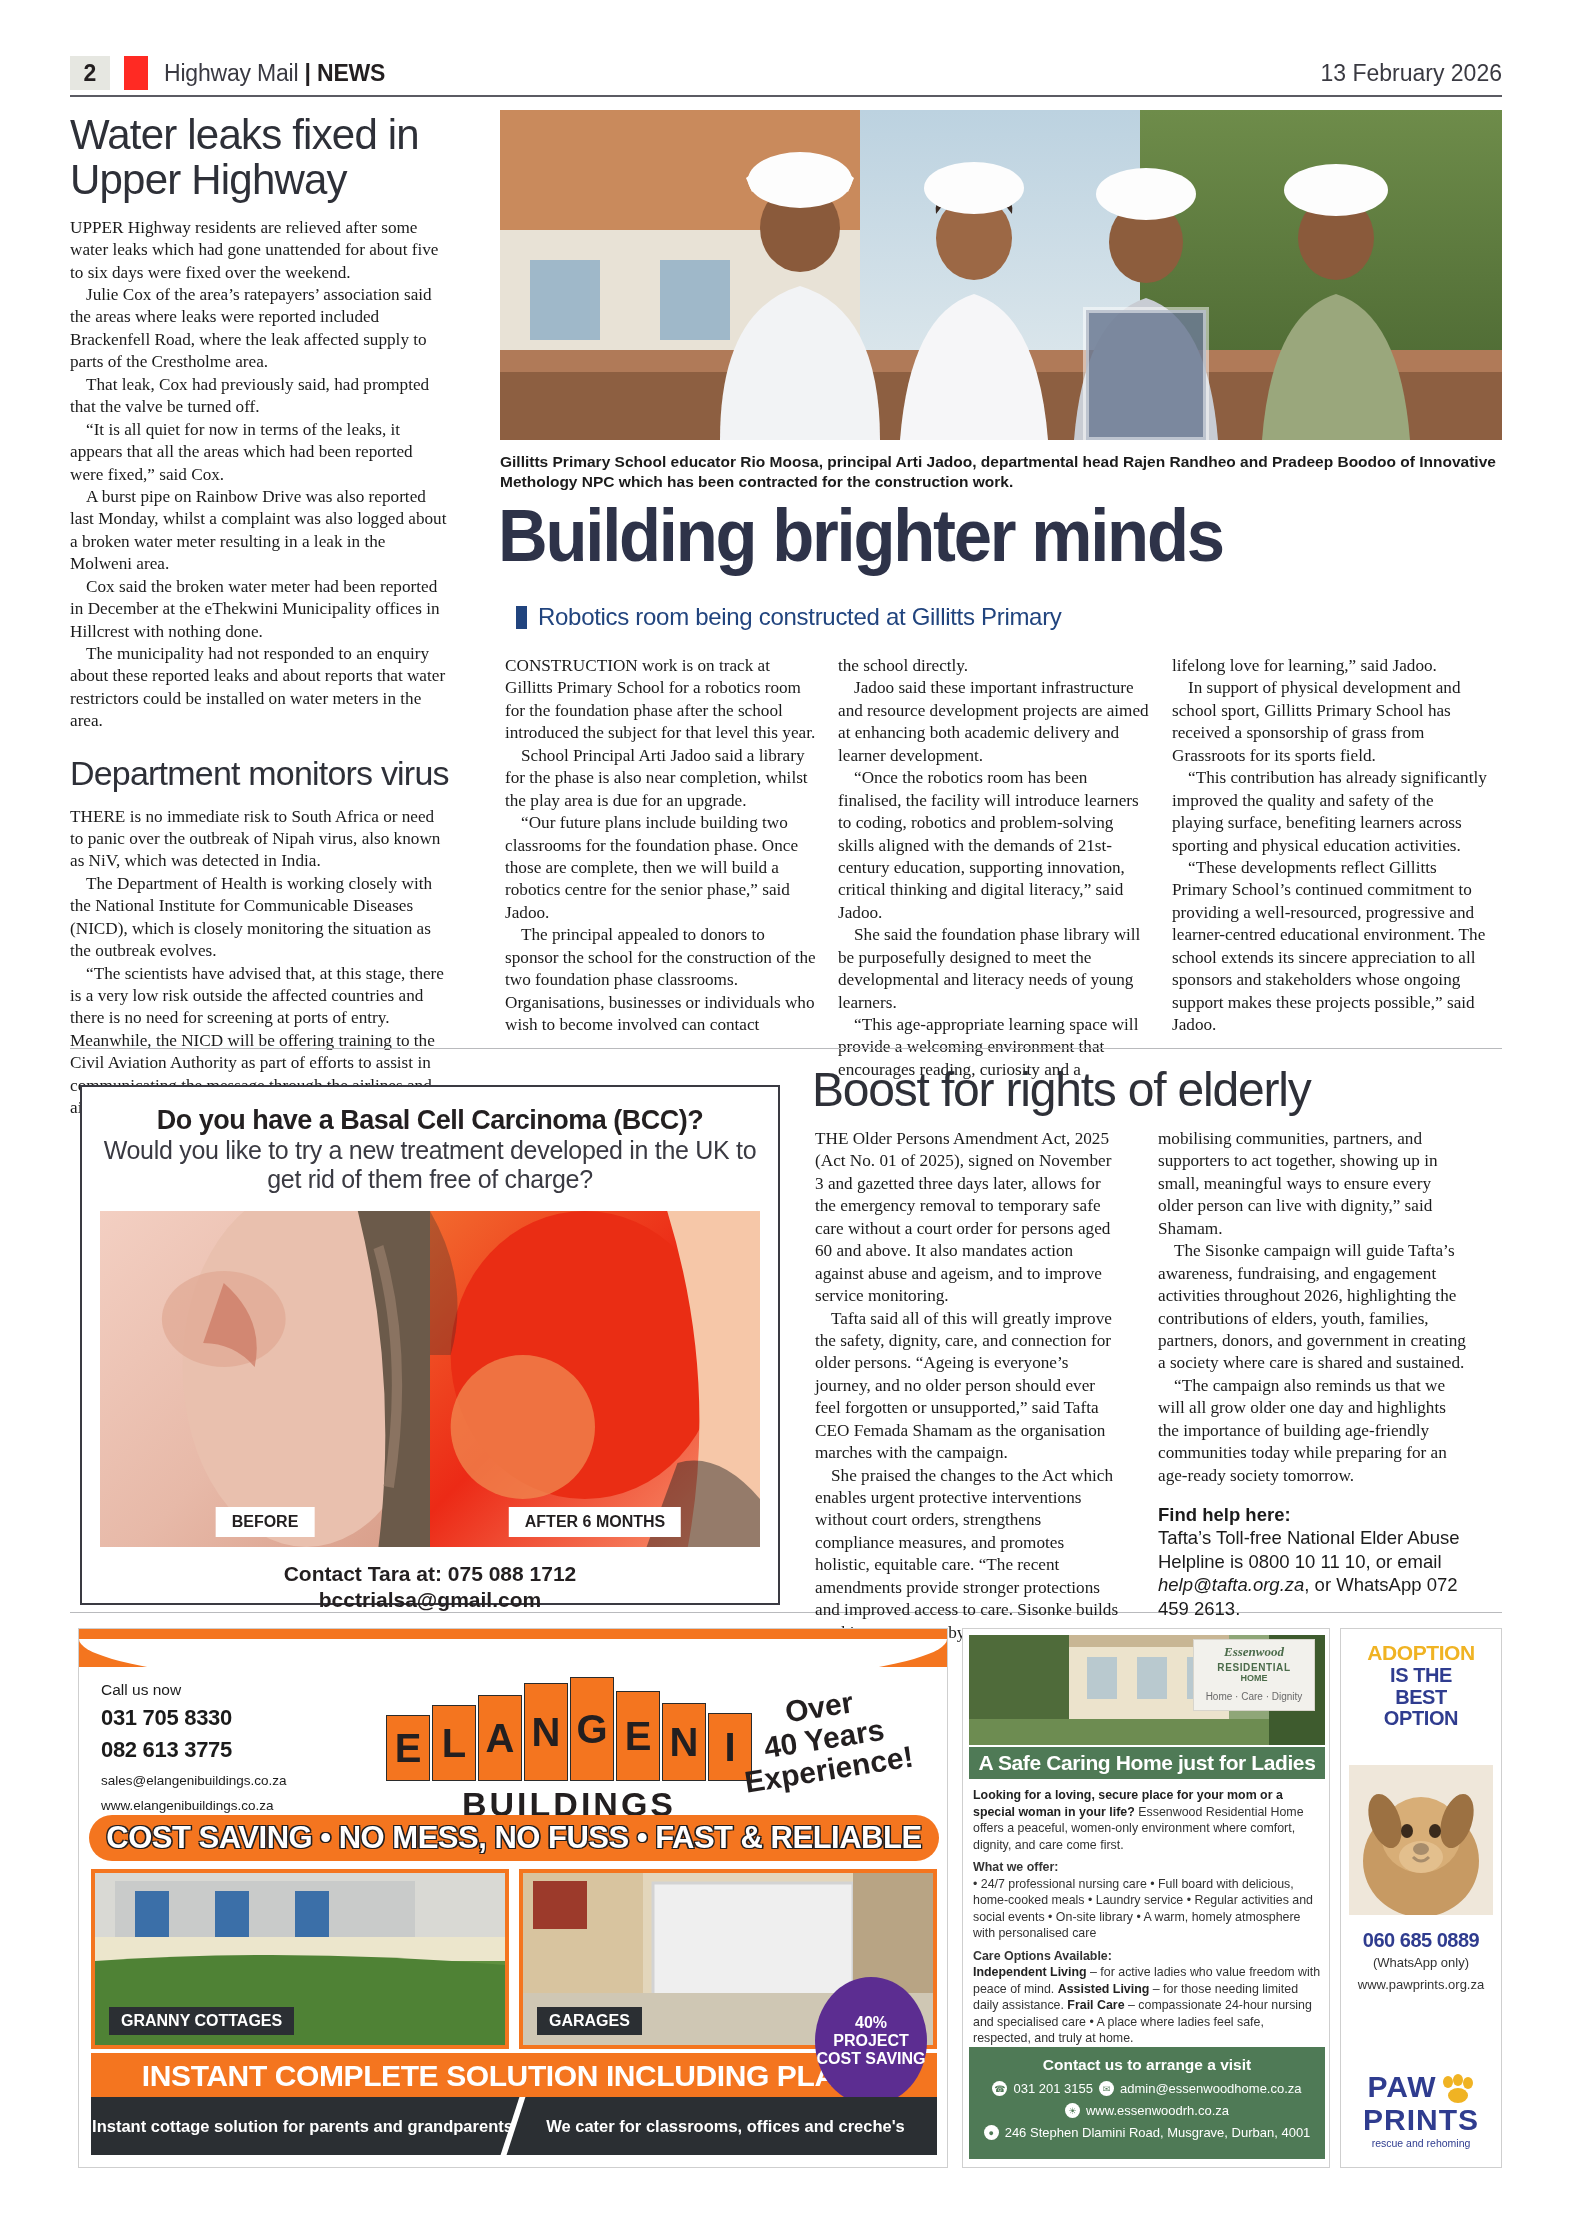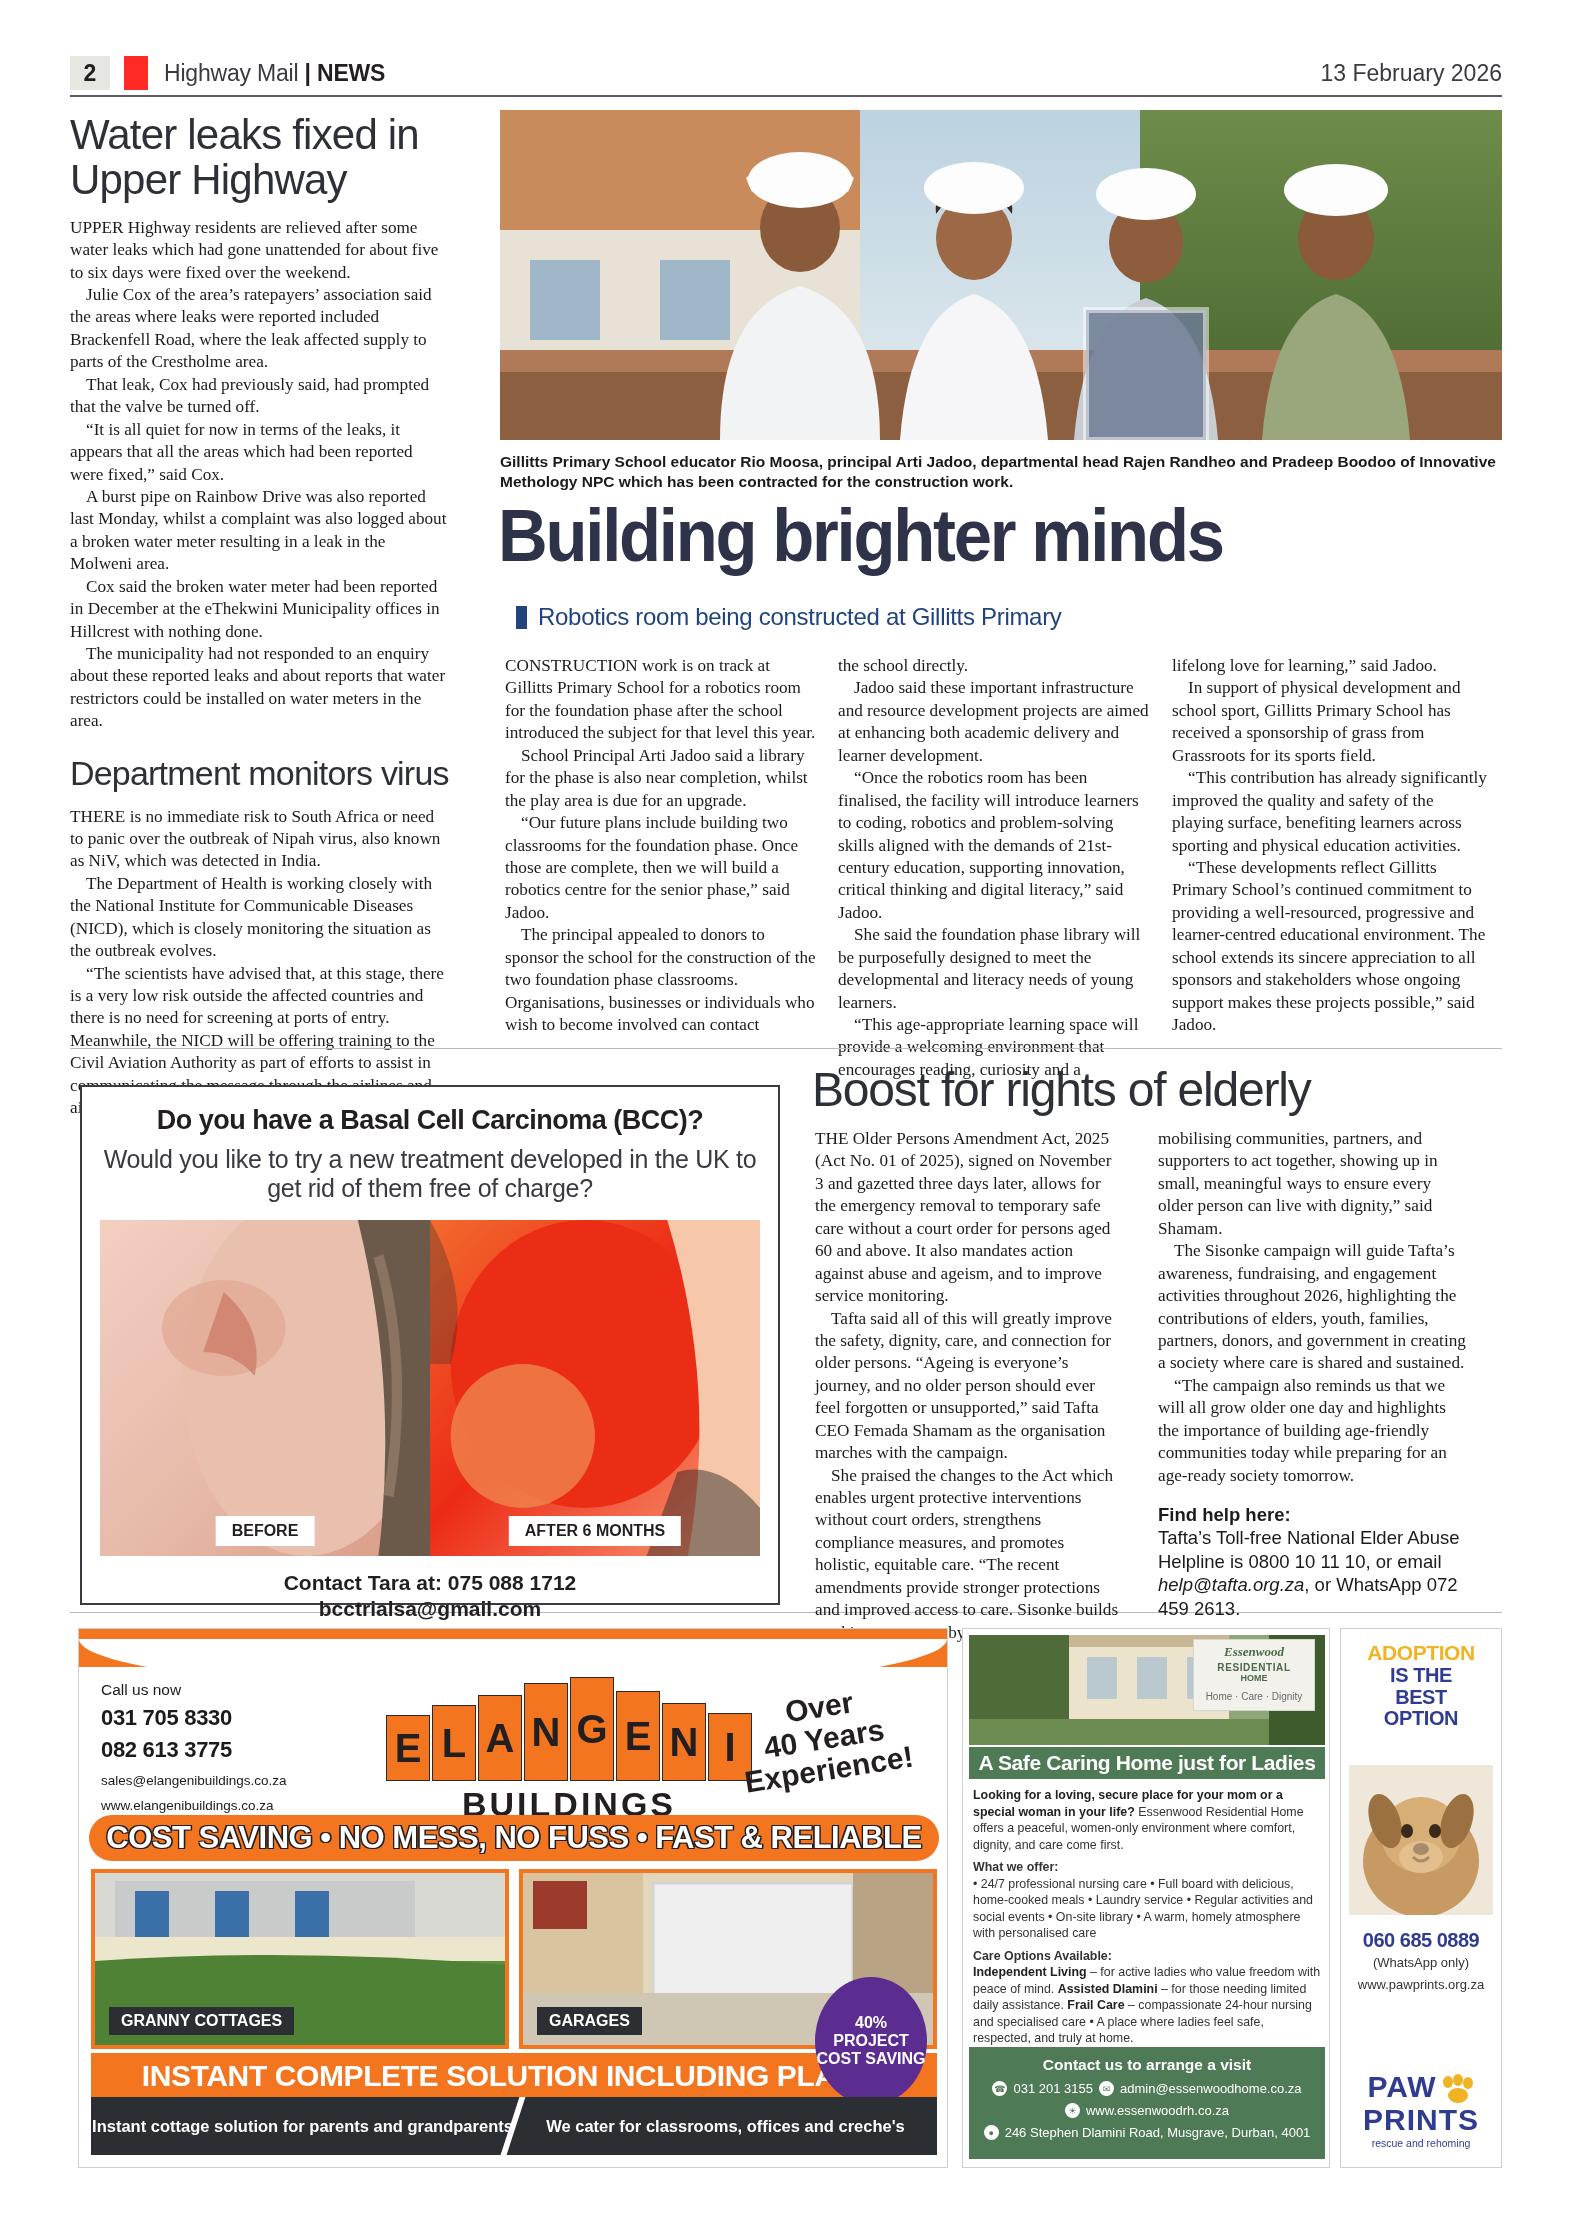--- a/index.html
+++ b/index.html
@@ -73,21 +73,21 @@
   
   .divider-h { position: absolute; background: #b9babd; }
 
   
   .bccad {
     position: absolute; left: 80px; top: 1085px; width: 700px; height: 520px;
     border: 2px solid #3a3a42; background: #fff; padding: 18px 18px 0 18px;
     text-align: center;
   }
   .bcc-h1 { font-size: 27px; font-weight: bold; color: #231f20; letter-spacing: -0.5px; }
-  .bcc-h2 { font-size: 25px; font-weight: 400; color: #3a3a42; line-height: 1.17; margin-top: 9px; letter-spacing:-0.3px;}
+  .bcc-h2 { font-size: 25px; font-weight: 400; color: #3a3a42; line-height: 1.17; letter-spacing:-0.3px;}
   .bcc-photos { display: flex; margin-top: 16px; height: 336px; }
   .bcc-photo { flex: 1; position: relative; overflow: hidden; }
   .bcc-label {
     position: absolute; bottom: 10px; left: 50%; transform: translateX(-50%);
     background: #fff; color: #231f20; font-weight: bold; font-size: 16px;
     padding: 6px 16px; white-space: nowrap;
   }
   .bcc-contact { margin-top: 14px; font-size: 21px; font-weight: bold; line-height: 1.25; }
 
   
@@ -489,21 +489,21 @@
     </div>
     <div class="essen-bar">A Safe Caring Home just for Ladies</div>
     <div class="essen-body">
       <div>
         <b>Looking for a loving, secure place for your mom or a special woman in your life?</b><span> Essenwood Residential Home offers a peaceful, women-only environment where comfort, dignity, and care come first.</span>
       </div>
       <div class="hdr">What we offer:</div>
       <div>• 24/7 professional nursing care • Full board with delicious, home-cooked meals • Laundry service • Regular activities and social events • On-site library • A warm, homely atmosphere with personalised care</div>
       <div class="hdr">Care Options Available:</div>
       <div>
-        <b>Independent Living</b><span> – for active ladies who value freedom with peace of mind. </span><b>Assisted Dlamini</b><span> – for those needing limited daily assistance. </span><b>Frail Care</b><span> – compassionate 24-hour nursing and specialised care • A place where ladies feel safe, respected, and truly at home.</span>
+        <b>Independent Living</b><span> – for active ladies who value freedom with peace of mind. </span><b>Assisted Living</b><span> – for those needing limited daily assistance. </span><b>Frail Care</b><span> – compassionate 24-hour nursing and specialised care • A place where ladies feel safe, respected, and truly at home.</span>
       </div>
     </div>
     <div class="essen-foot">
       <div class="t">Contact us to arrange a visit</div>
       <div class="r">
         <span class="cicon">☎</span>
         <span>031 201 3155</span>
         <span class="cicon">✉</span>
         <span>admin@essenwoodhome.co.za</span>
       </div>

